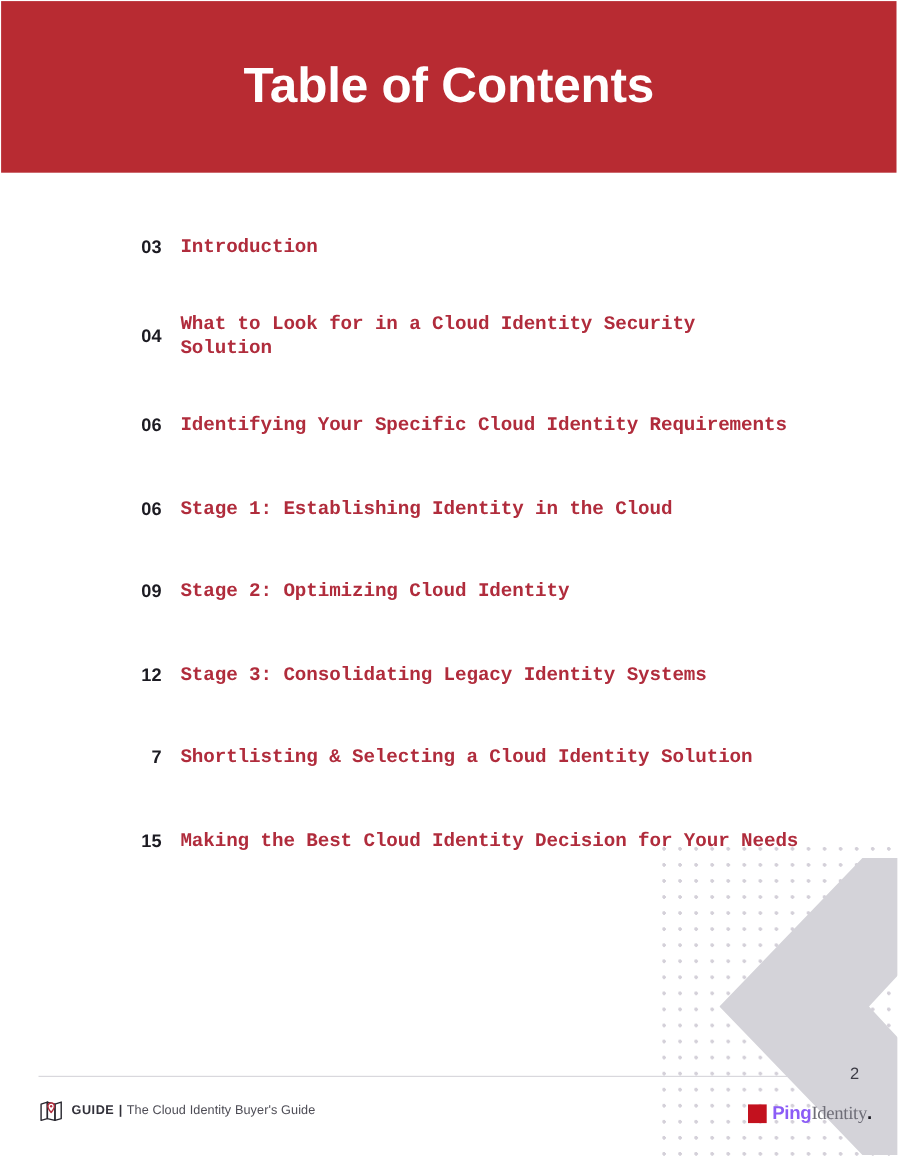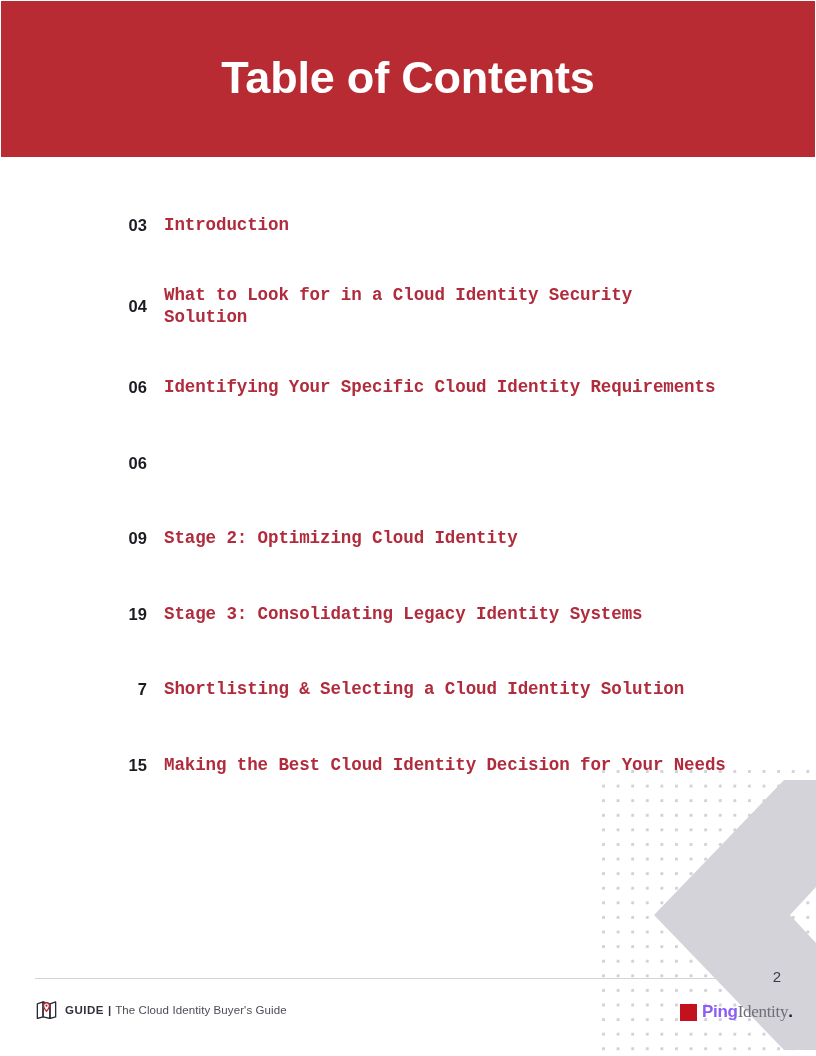--- a/index.html
+++ b/index.html
@@ -242,29 +242,30 @@
       <span class="toc-label">What to Look for in a Cloud Identity Security Solution</span>
     </div>
 
     <div class="toc-entry">
       <span class="toc-num">06</span>
       <span class="toc-label">Identifying Your Specific Cloud Identity Requirements</span>
     </div>
 
     <div class="toc-entry">
       <span class="toc-num">06</span>
+      <span class="toc-label">Stage 1: Establishing Identity in the Cloud</span>
     </div>
 
     <div class="toc-entry">
       <span class="toc-num">09</span>
       <span class="toc-label">Stage 2: Optimizing Cloud Identity</span>
     </div>
 
     <div class="toc-entry">
-      <span class="toc-num">19</span>
+      <span class="toc-num">12</span>
       <span class="toc-label">Stage 3: Consolidating Legacy Identity Systems</span>
     </div>
 
 
     <div class="toc-entry">
       <span class="toc-num">7</span>
       <span class="toc-label">Shortlisting &amp; Selecting a Cloud Identity Solution</span>
     </div>
 
     <div class="toc-entry">

